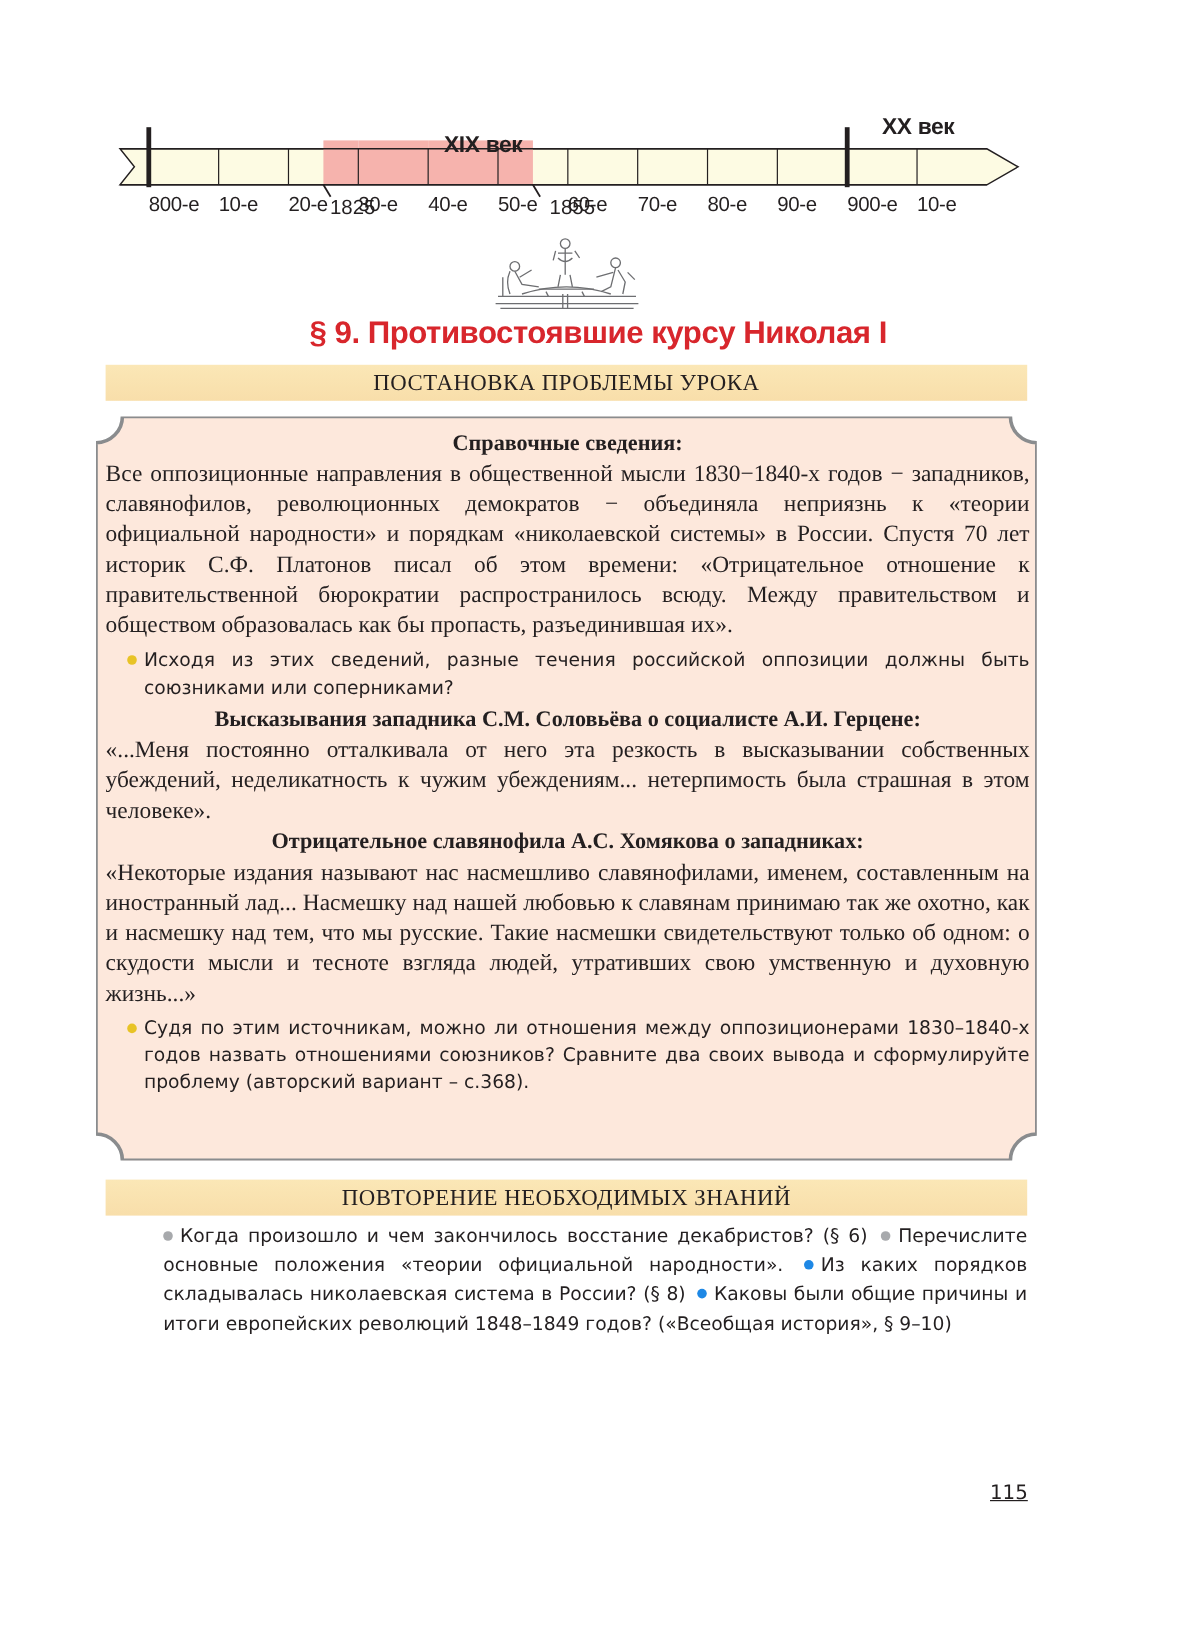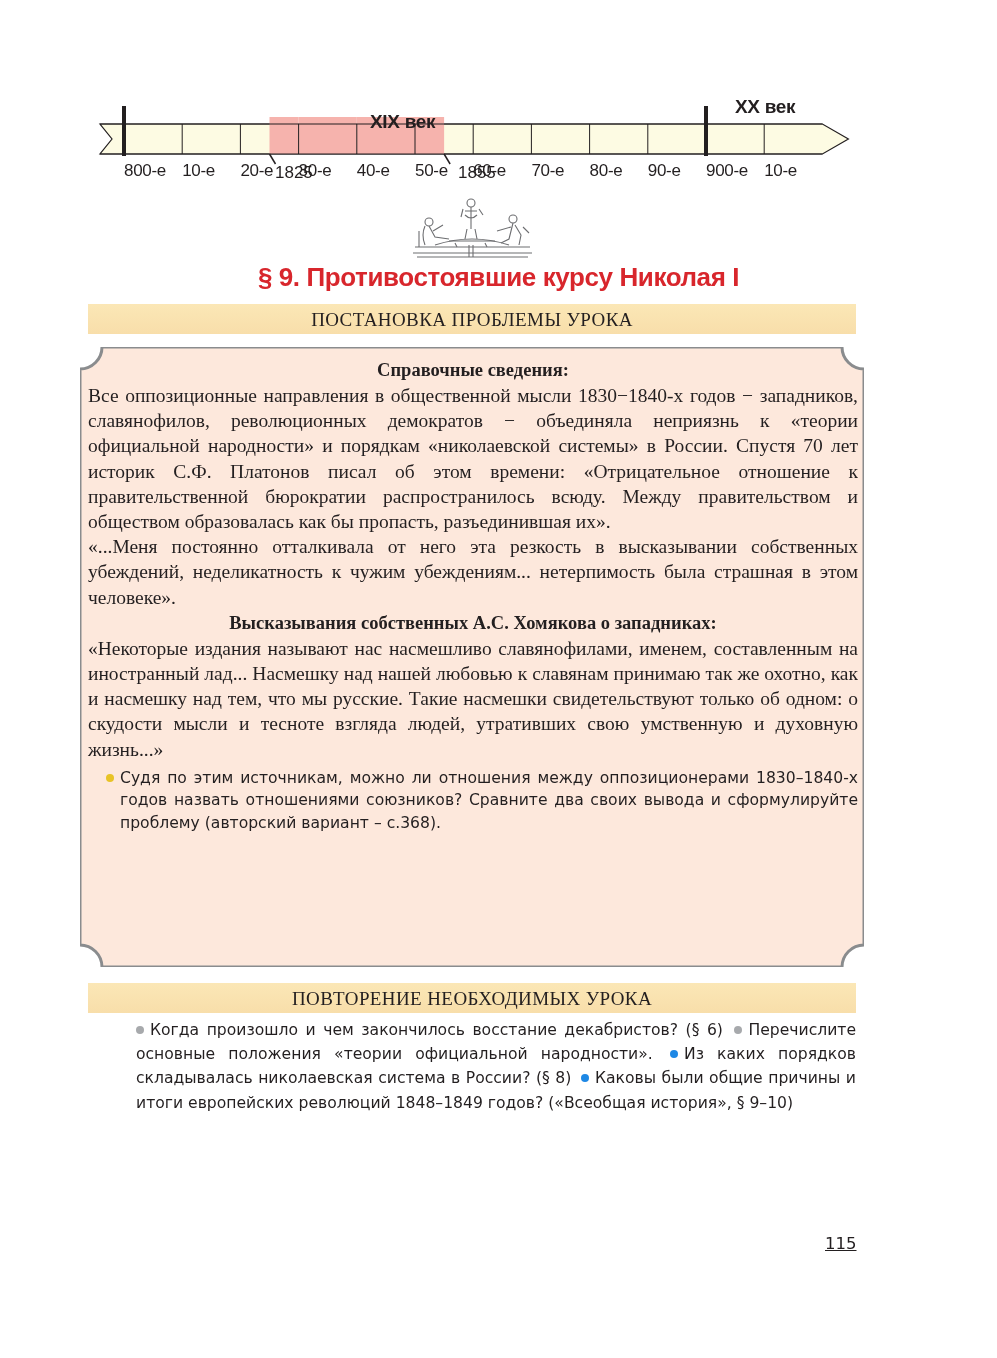--- a/index.html
+++ b/index.html
@@ -115,31 +115,36 @@
 
 <div id="band-problem" class="band">ПОСТАНОВКА ПРОБЛЕМЫ УРОКА</div>
 
 <div id="problem-box">
   <svg class="frame" width="784" height="620" viewBox="0 0 784 620">
     <path id="frame-path" d="M22 0 L762 0 A22 22 0 0 0 784 22 L784 598 A22 22 0 0 0 762 620 L22 620 A22 22 0 0 0 0 598 L0 22 A22 22 0 0 0 22 0 Z" fill="#fde8dc" stroke="#8a8c8e" stroke-width="3"></path>
   </svg>
   <div id="problem-content">
     <div class="box-heading" style="margin-top:1px;">Справочные сведения:</div>
     <p class="box-para">Все оппозиционные направления в общественной мысли 1830−1840-х годов − западников, славянофилов, революционных демократов − объединяла неприязнь к «теории официальной народности» и порядкам «николаевской системы» в России. Спустя 70 лет историк С.Ф. Платонов писал об этом времени: «Отрицательное отношение к правительственной бюрократии распространилось всюду. Между правительством и обществом образовалась как бы пропасть, разъединившая их».</p>
+    <p class="question" style="margin-top:5px;">
+      <span class="bullet yellow" style="position:absolute; left:18px; top:7px;"></span>
+      <span>Исходя из этих сведений, разные течения российской оппозиции должны быть союзниками или соперниками?</span>
+    </p>
+    <div class="box-heading" style="margin-top:3px;">Высказывания западника С.М. Соловьёва о социалисте А.И. Герцене:</div>
     <p class="box-para">«...Меня постоянно отталкивала от него эта резкость в высказывании собственных убеждений, неделикатность к чужим убеждениям... нетерпимость была страшная в этом человеке».</p>
-    <div class="box-heading" style="margin-top:1px;">Высказывания собственных А.С. Хомякова о западниках:</div>
+    <div class="box-heading" style="margin-top:1px;">Отрицательное славянофила А.С. Хомякова о западниках:</div>
     <p class="box-para">«Некоторые издания называют нас насмешливо славянофилами, именем, составленным на иностранный лад... Насмешку над нашей любовью к славянам принимаю так же охотно, как и насмешку над тем, что мы русские. Такие насмешки свидетельствуют только об одном: о скудости мысли и тесноте взгляда людей, утративших свою умственную и духовную жизнь...»</p>
     <p class="question" style="margin-top:5px;">
       <span class="bullet yellow" style="position:absolute; left:18px; top:7px;"></span>
       <span>Судя по этим источникам, можно ли отношения между оппозиционерами 1830–1840-х годов назвать отношениями союзников? Сравните два своих вывода и сформулируйте проблему (авторский вариант – с.368).</span>
     </p>
   </div>
 </div>
 
-<div id="band-review" class="band">ПОВТОРЕНИЕ НЕОБХОДИМЫХ УРОКА</div>
+<div id="band-review" class="band">ПОВТОРЕНИЕ НЕОБХОДИМЫХ ЗНАНИЙ</div>
 
 <div id="review">
   <p class="review-para" style="padding-left:16px;">
     <span class="bullet gray"></span><span>Когда произошло и чем закончилось восстание декабристов? (§ 6)</span>
     <span class="bullet gray" style="margin-left:4px;"></span><span>Перечислите основные положения «теории официальной народности».</span>
     <span class="bullet blue" style="margin-left:4px;"></span><span>Из каких порядков складывалась николаевская система в России? (§ 8)</span>
     <span class="bullet blue" style="margin-left:4px;"></span><span>Каковы были общие причины и итоги европейских революций 1848–1849 годов? («Всеобщая история», § 9–10)</span>
   </p>
 </div>
 

